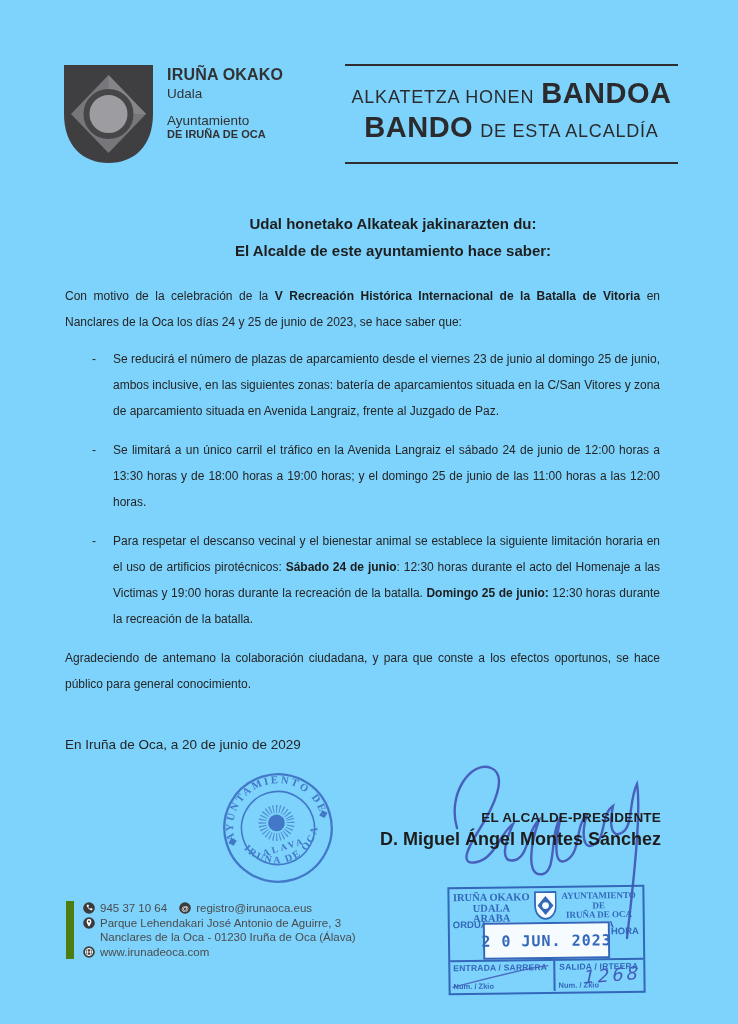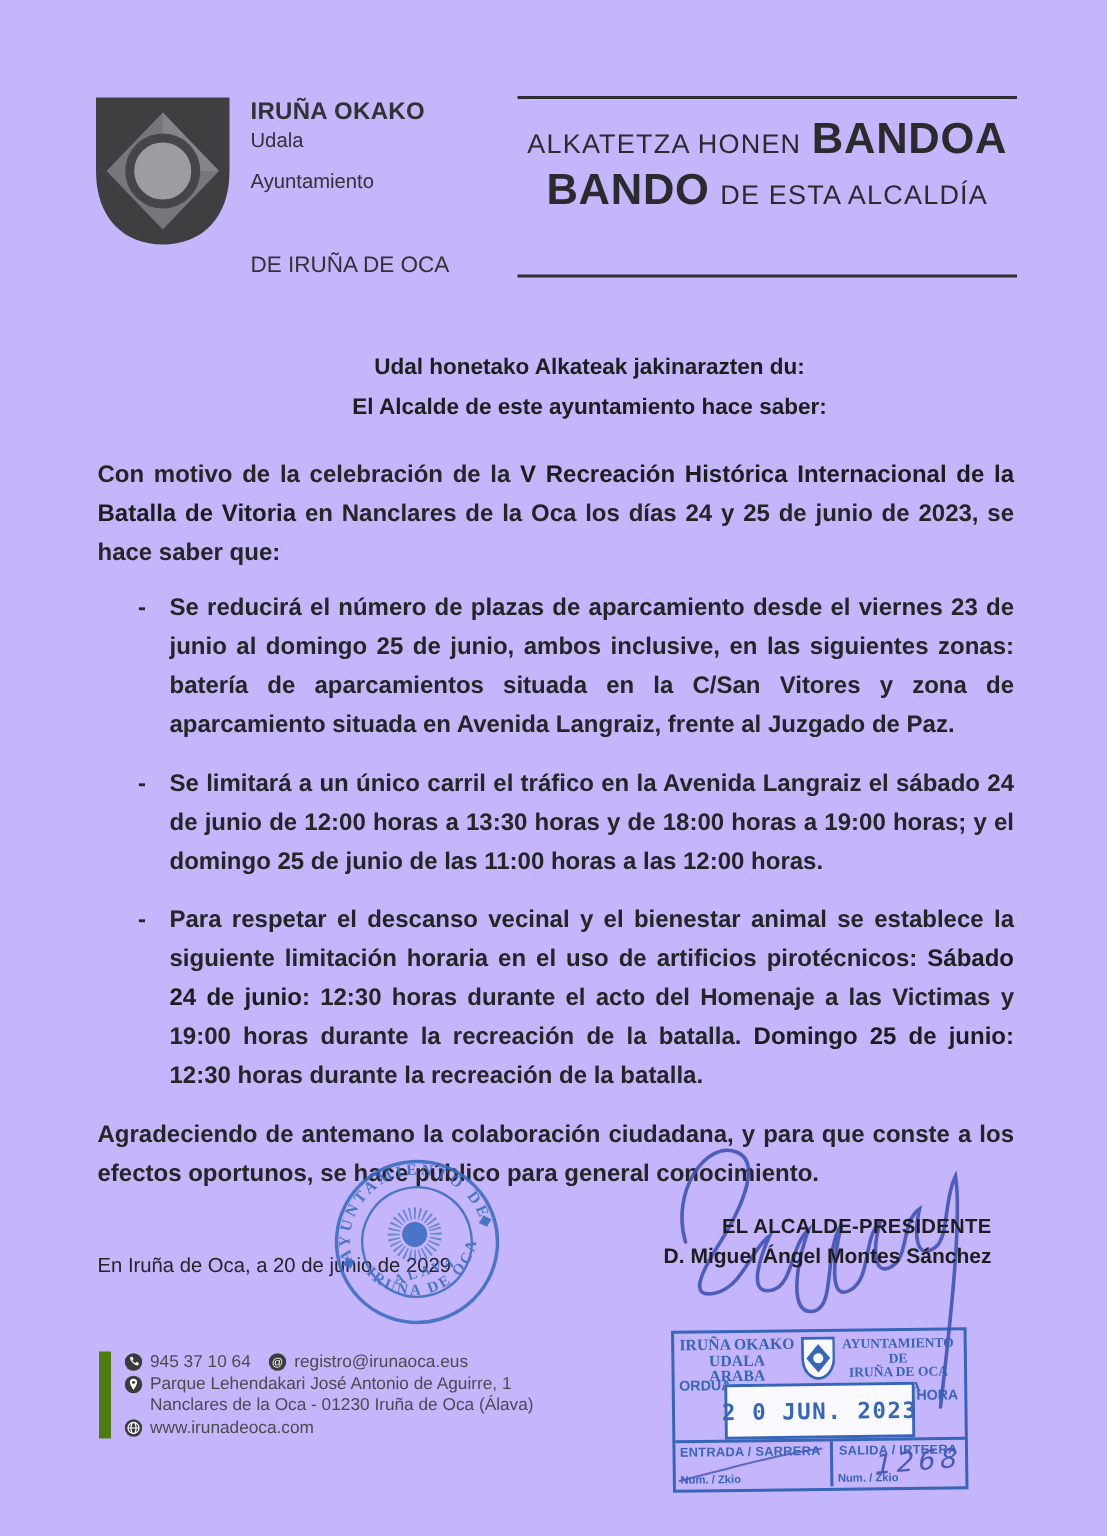--- a/index.html
+++ b/index.html
@@ -1,61 +1,61 @@
 <!DOCTYPE html>
 <html><head>
 <meta charset="utf-8">
 <style>
   * { margin:0; padding:0; box-sizing:border-box; }
   html,body { background:#e8e8e8; }
   body { font-family:"Liberation Sans", sans-serif; }
   .page {
     position:relative; width:738px; height:1024px; margin:0 auto;
-    background:#c4b5fd; overflow:hidden; color:#262626;
+    background:#7dd3fc; overflow:hidden; color:#262626;
   }
 
   
   .header { display:flex; margin:64px 60px 0 62px; }
   .logo-group { display:flex; width:283px; }
   .logo-shield { width:93px; height:100px; flex:none; }
   .logo-text { margin-left:12px; padding-top:2px; color:#323234; }
   .logo-name-eu { font-size:16px; font-weight:bold; letter-spacing:.2px; }
   .logo-entity-eu { font-size:13.5px; margin-top:2px; }
   .logo-entity-es { font-size:13.5px; margin-top:12px; }
-  .logo-name-es { font-size:15px; font-weight:normal;margin-top:40px; }
+  .logo-name-es { font-size:11px; font-weight:bold; }
   .banner {
     flex:1; border-top:2px solid #2e2e30; border-bottom:2px solid #2e2e30;
     padding:11px 2px 13px; color:#2b2b2d; text-align:center;
   }
   .banner-line { display:flex; align-items:baseline; justify-content:center; white-space:nowrap; }
   .banner-line + .banner-line { margin-top:1px; }
   .banner-light { font-size:18px; letter-spacing:.8px; }
   .banner-big { font-size:29px; font-weight:bold; letter-spacing:.5px; }
   .banner .sp { width:7px; display:inline-block; }
 
   
   .headings { margin-top:46px; text-align:center; font-weight:bold; font-size:15px; color:#1e1e1e; line-height:27px;padding-left:48px; }
 
   
-  .bodytext { margin:19px 62px 0 65px; font-size:16px; line-height:26px; text-align:justify; color:#252525;font-weight:bold; }
+  .bodytext { margin:19px 78px 0 65px; font-size:12px; line-height:26px; text-align:justify; color:#252525; }
   .bodytext b { color:#1d1d1d; }
   .bullets { margin-top:11px; }
   .bullet { position:relative; padding-left:48px; margin-bottom:13px; }
   .bullet .dash { position:absolute; left:27px; top:0; }
   .closing { margin-top:1px; }
   .dateline { margin:40px 62px 0 65px; font-size:13.5px; color:#252525; }
 
   
   .round-stamp { position:absolute; left:212px; top:762px; width:132px; height:132px; opacity:.88; }
 
   
   .signature-svg { position:absolute; left:443px; top:750px; width:212px; height:196px; }
   .sig-block { position:absolute; right:77px; top:810px; text-align:right; font-weight:bold; color:#1d1d1d; }
   .sig-title { font-size:13.5px; letter-spacing:.2px; }
-  .sig-name { font-size:14px; margin-top:4px;margin-left:21px; }
+  .sig-name { font-size:18px; margin-top:4px;margin-left:21px; }
 
   
   .footer { position:absolute; left:66px; top:901px; border-left:8px solid #4d7c0f; padding-left:9px; color:#4b4b4d; font-size:11.5px; line-height:14.5px; }
   .f-line { display:flex; align-items:center; white-space:nowrap; }
   .f-ic { width:12px; height:12px; flex:none; margin-right:5px; }
   .f-gap { width:12px; display:inline-block; }
   .f-indent { padding-left:17px; }
 
   
   .reg-stamp {
@@ -191,21 +191,21 @@
           <text x="6.5" y="9.3" text-anchor="middle" font-size="8.2" fill="#fff" font-family="Liberation Sans, sans-serif">@</text>
         </svg>
       <span>registro@irunaoca.eus</span>
     </div>
     <div class="f-line">
       <svg class="f-ic" viewBox="0 0 13 13">
           <circle cx="6.5" cy="6.5" r="6.3" fill="#3b3b3d"></circle>
           <path d="M6.5 2.3a2.6 2.6 0 0 1 2.6 2.6c0 2-2.6 5.5-2.6 5.5S3.9 6.9 3.9 4.9A2.6 2.6 0 0 1 6.5 2.3z" fill="#fff"></path>
           <circle cx="6.5" cy="4.9" r="1.1" fill="#3b3b3d"></circle>
         </svg>
-      <span>Parque Lehendakari José Antonio de Aguirre, 1</span>
+      <span>Parque Lehendakari José Antonio de Aguirre, 3</span>
     </div>
     <div class="f-line f-indent">
       <span>Nanclares de la Oca - 01230 Iruña de Oca (Álava)</span>
     </div>
     <div class="f-line">
       <svg class="f-ic" viewBox="0 0 13 13">
           <circle cx="6.5" cy="6.5" r="6.3" fill="#3b3b3d"></circle>
           <circle cx="6.5" cy="6.5" r="4" fill="none" stroke="#fff" stroke-width=".9"></circle>
           <ellipse cx="6.5" cy="6.5" rx="1.8" ry="4" fill="none" stroke="#fff" stroke-width=".9"></ellipse>
           <line x1="2.5" y1="6.5" x2="10.5" y2="6.5" stroke="#fff" stroke-width=".9"></line>

